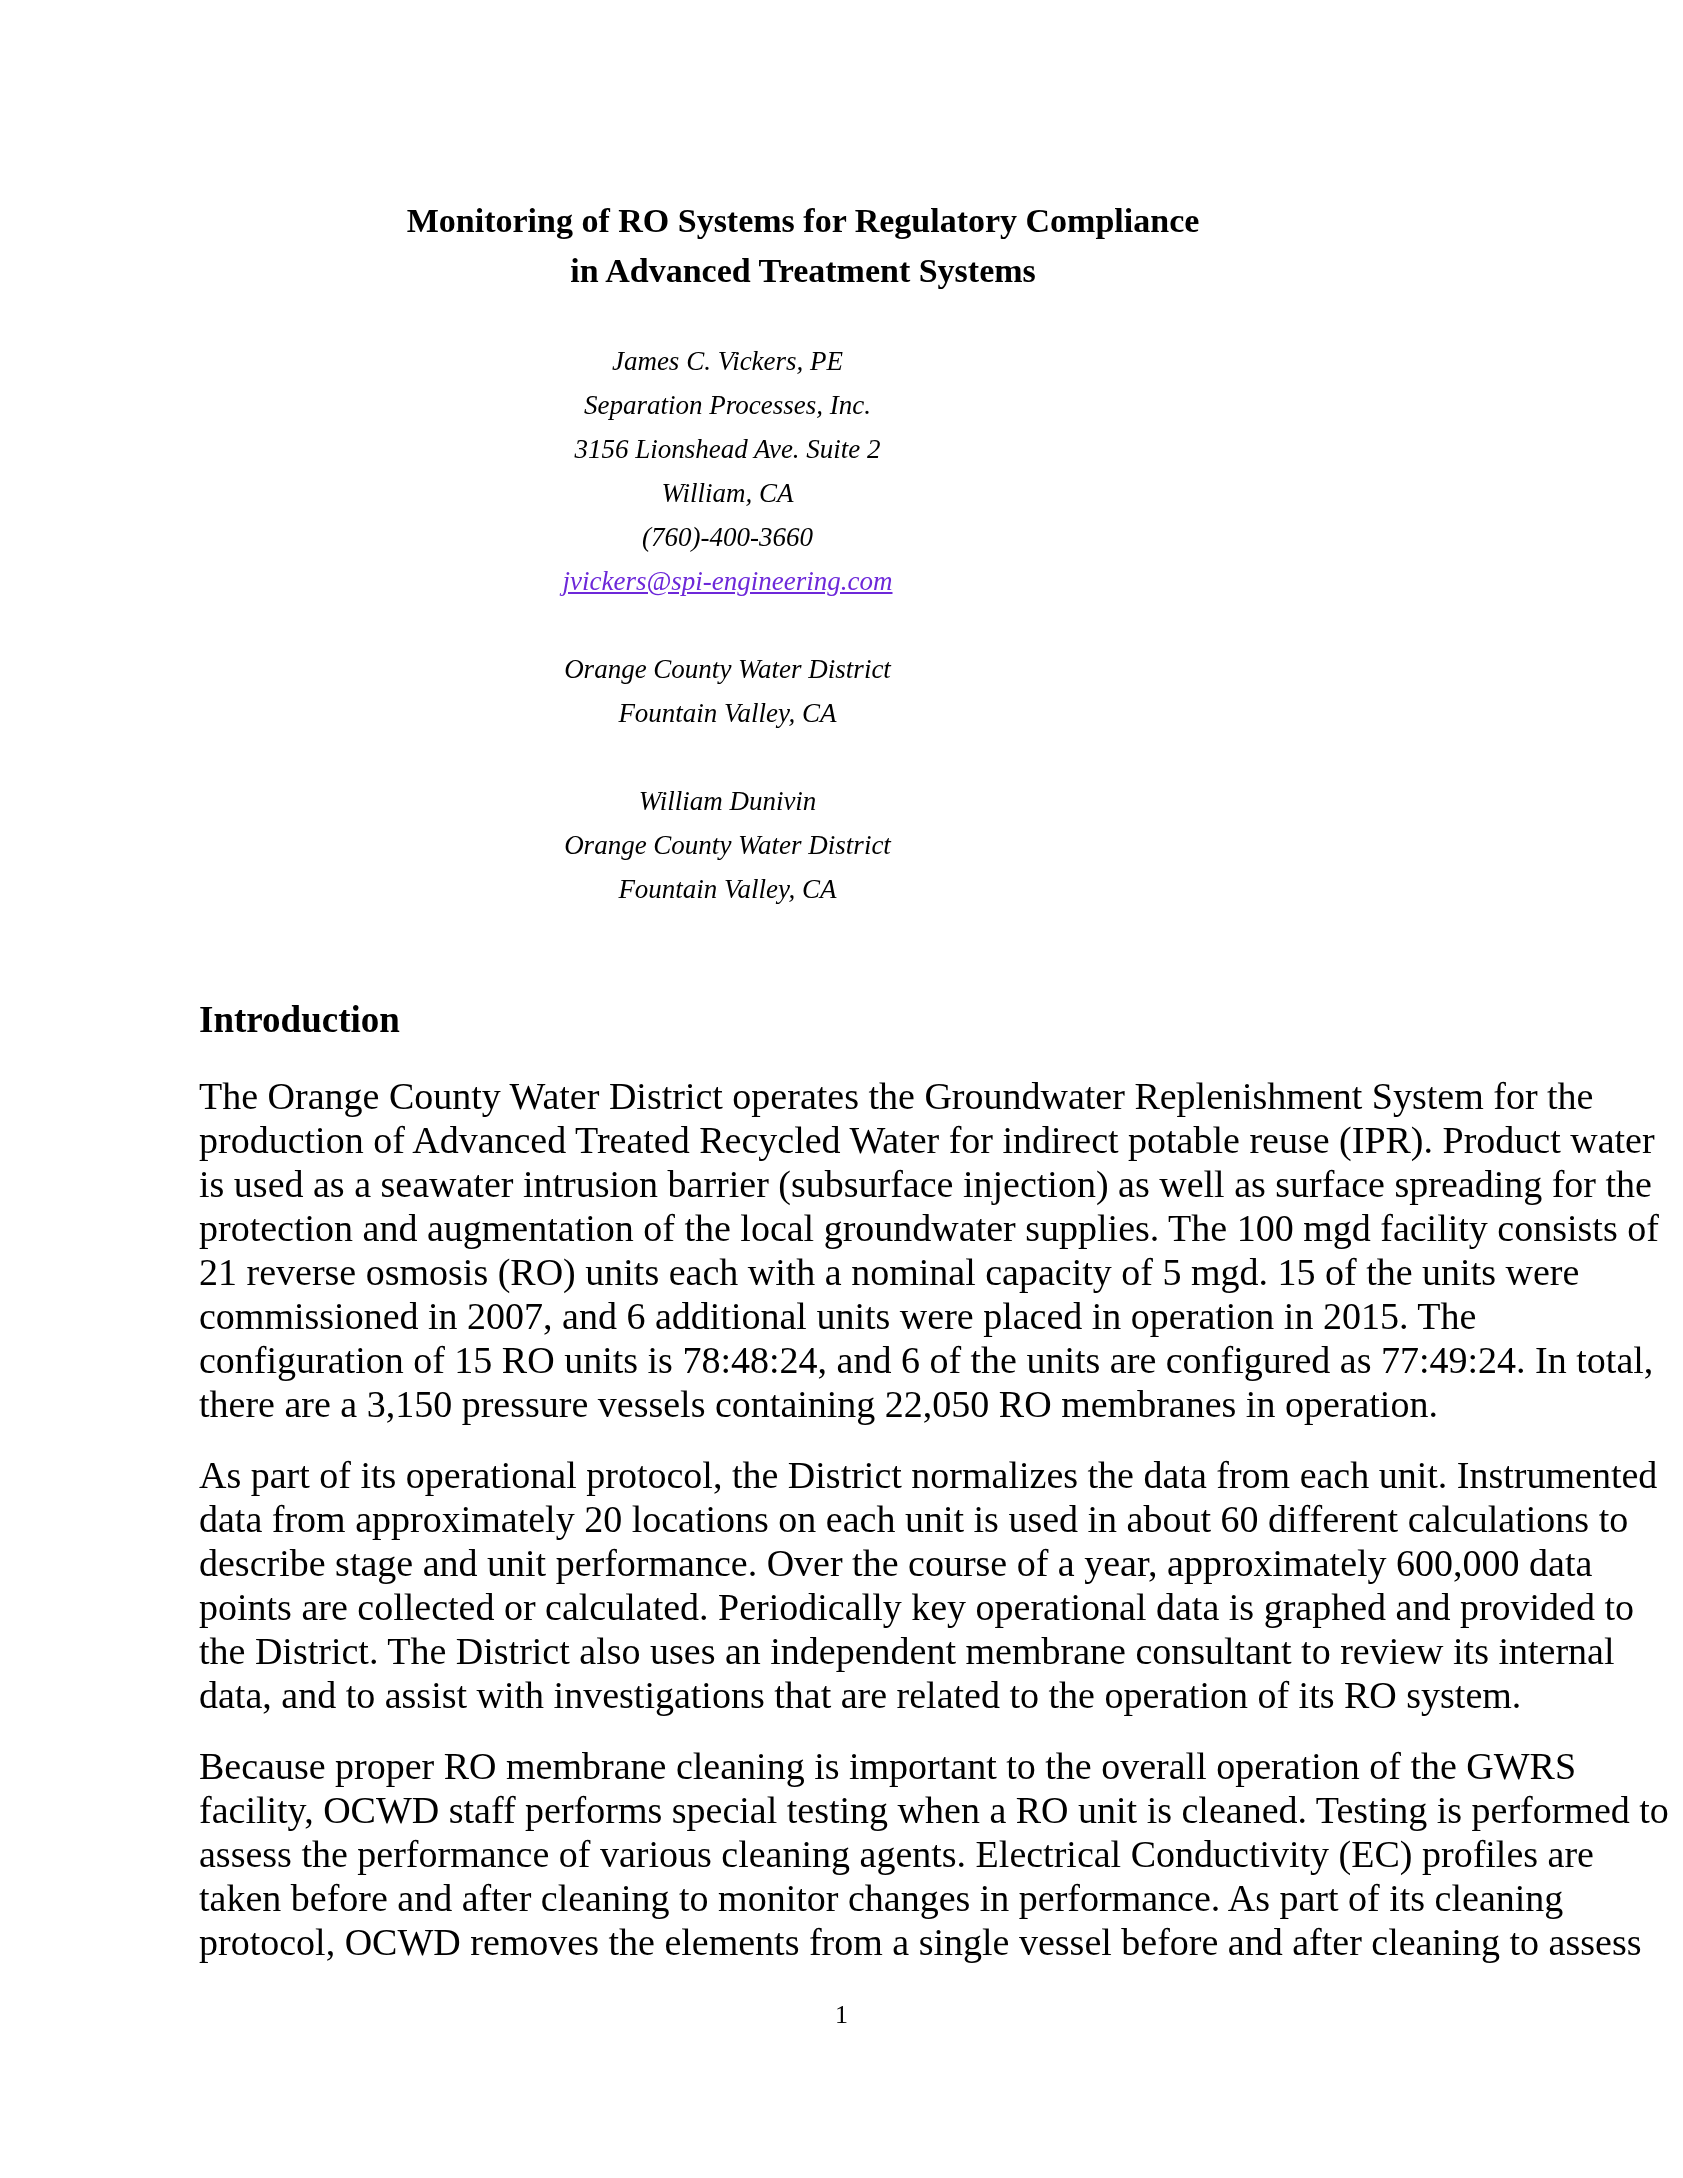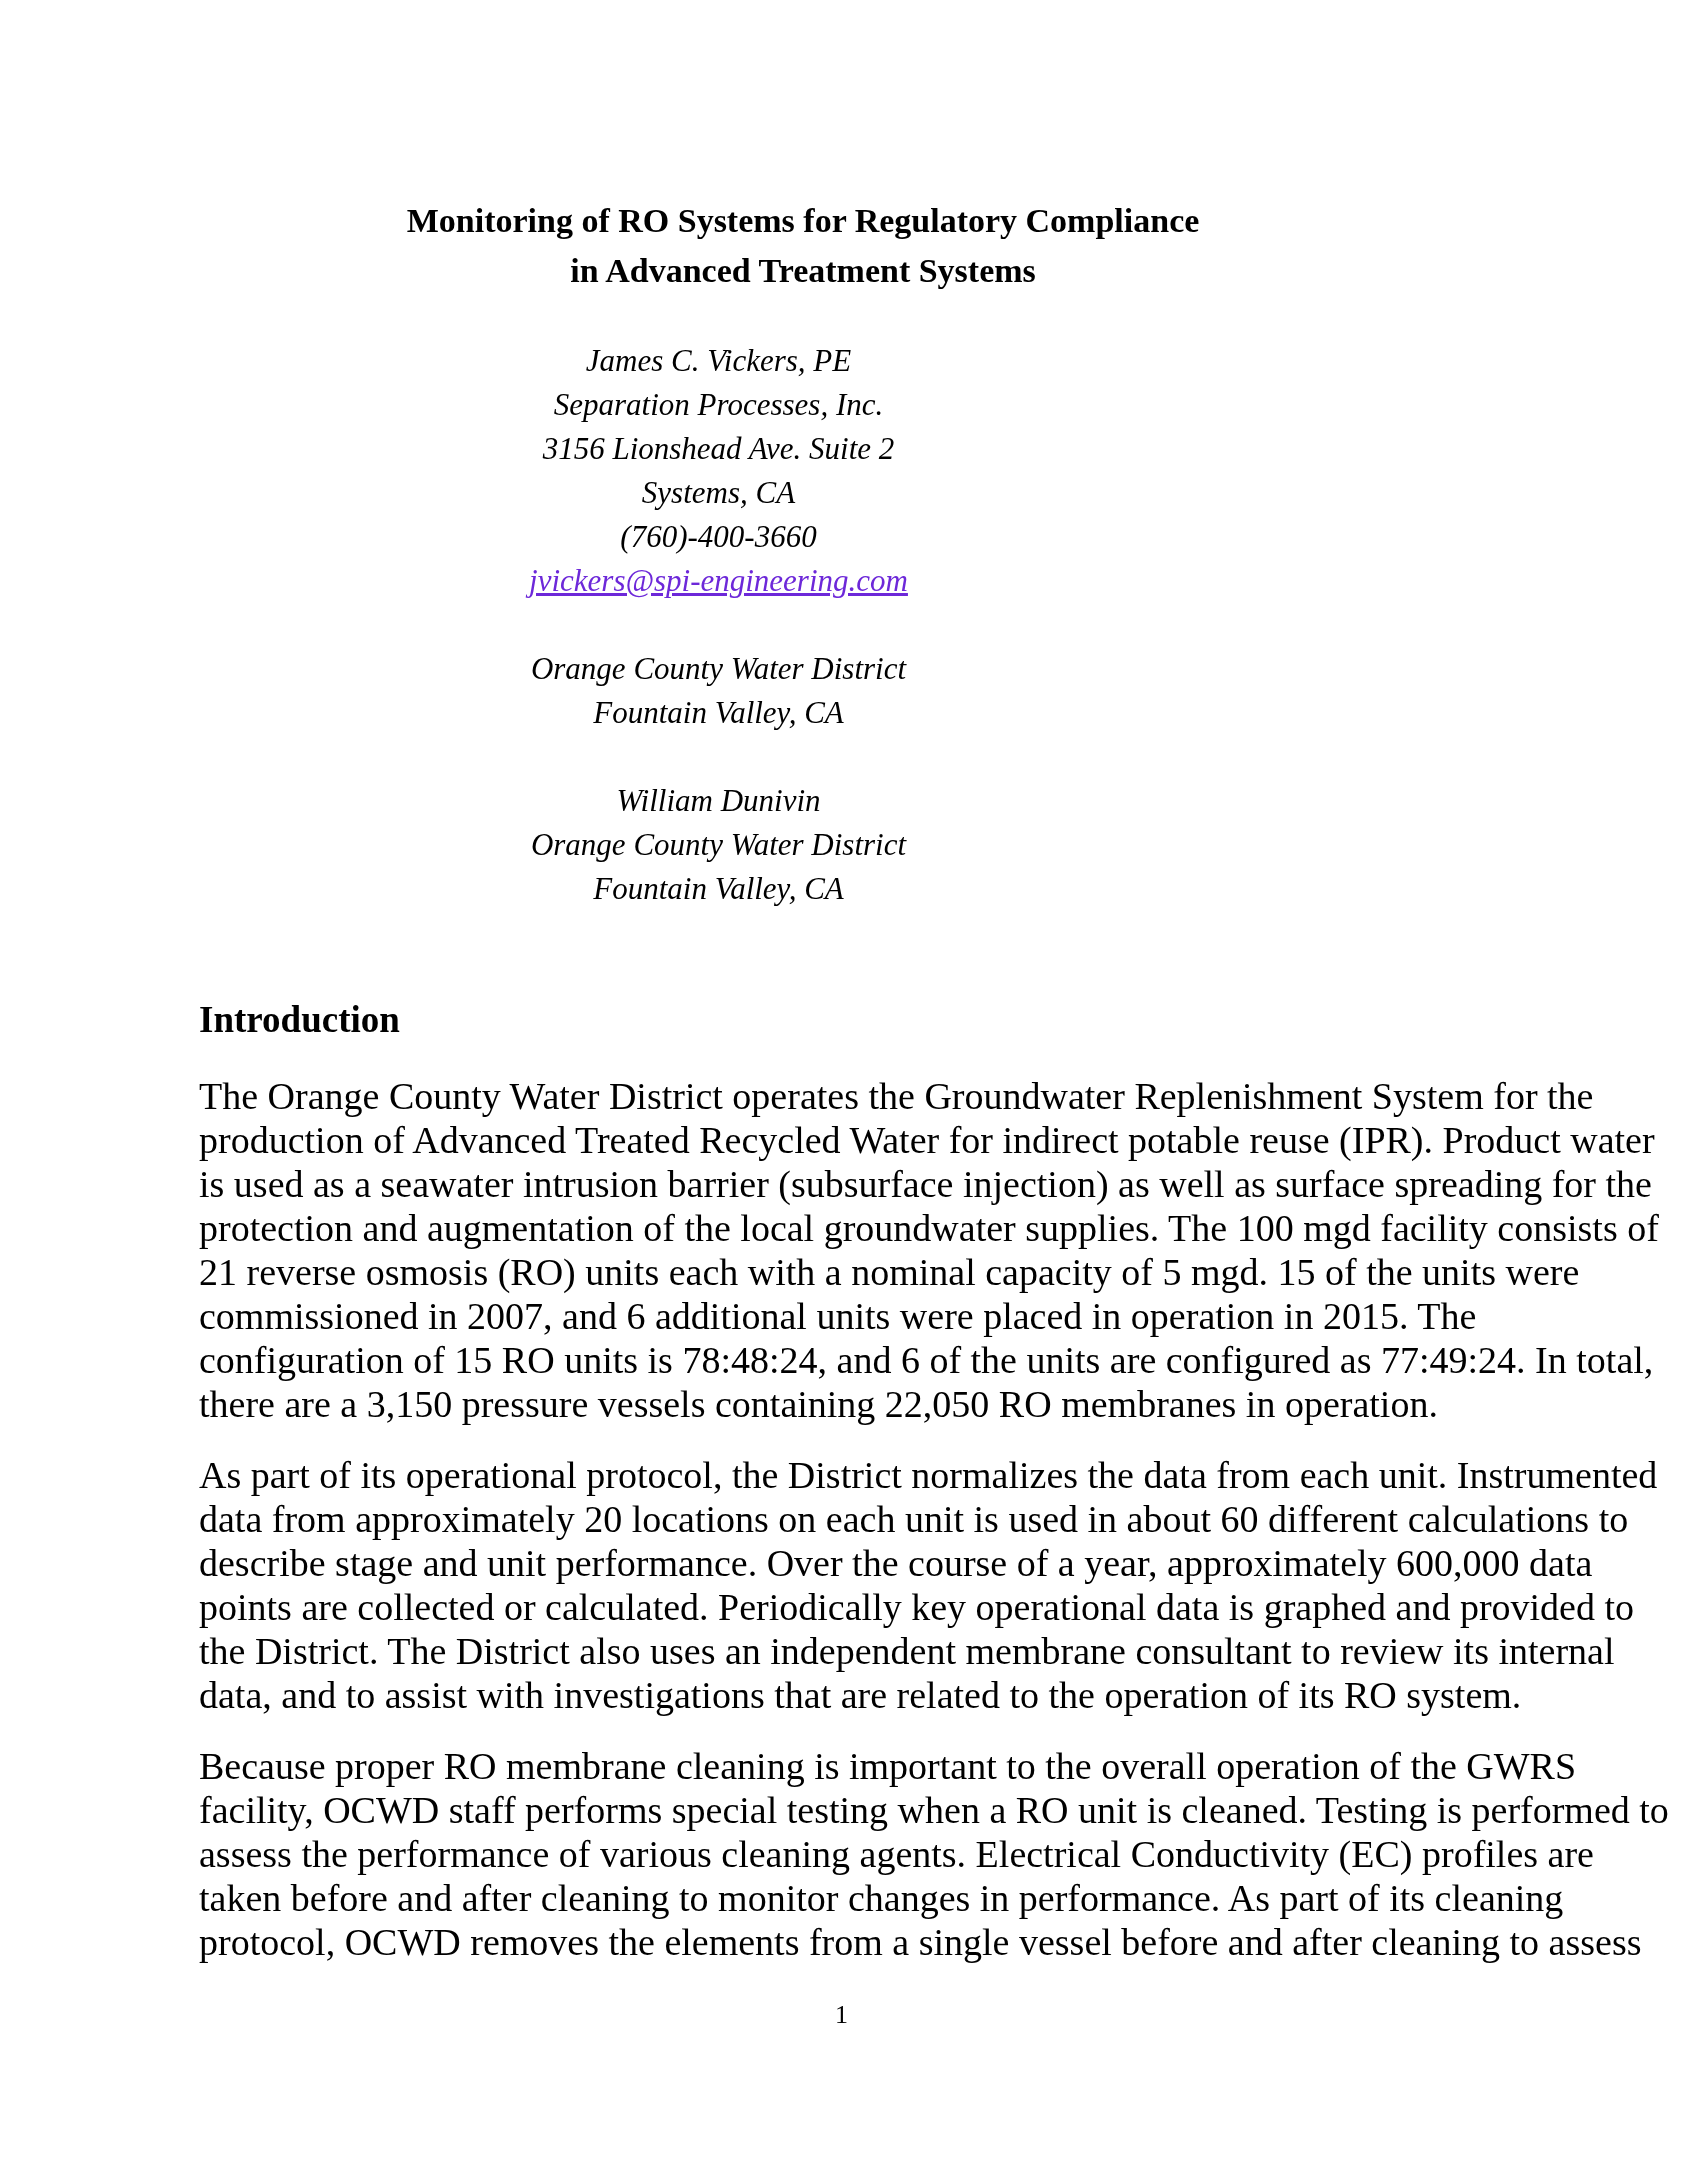--- a/index.html
+++ b/index.html
@@ -3,21 +3,21 @@
 <meta charset="utf-8">
 <style>
   html, body { margin: 0; padding: 0; background: #ffffff; }
   body { width: 1683px; height: 2178px; position: relative; overflow: hidden;
          font-family: "Liberation Serif", "DejaVu Serif", serif; color: #000; }
   .page { position: absolute; left: 0; top: 0; width: 1683px; height: 2178px; }
   .title { position: absolute; left: 0; width: 1606px; top: 196px; text-align: center;
            font-weight: bold; font-size: 34px; line-height: 50px; }
   .title .line { display: block; }
   .authors { position: absolute; left: 0; width: 1437px; top: 339px; text-align: center;
-             font-style: italic; font-size: 31px; line-height: 44px; }
+             font-style: italic; font-size: 27px; line-height: 44px; padding-left: 9px; }
   .author-block { margin-bottom: 44px; }
   .author-block .line { display: block; }
   .email { color: #6d28d9; text-decoration: underline; }
   .section-heading { position: absolute; left: 199px; top: 995px; font-weight: bold;
                      font-size: 37px; line-height: 50px; }
   .body { position: absolute; left: 199px; width: 1297px; top: 1074px; font-size: 38px;
           line-height: 44px; }
   .body p { margin: 0 0 27px 0; }
   .body .ln { display: block; white-space: nowrap; }
   .page-number { position: absolute; left: 0; width: 1683px; top: 1998px; text-align: center;
@@ -31,21 +31,21 @@
   <div class="title">
     <span class="line">Monitoring of RO Systems for Regulatory Compliance</span>
     <span class="line">in Advanced Treatment Systems</span>
   </div>
 
   <div class="authors">
     <div class="author-block">
       <span class="line">James C. Vickers, PE</span>
       <span class="line">Separation Processes, Inc.</span>
       <span class="line">3156 Lionshead Ave. Suite 2</span>
-      <span class="line">Systems, CA</span>
+      <span class="line">William, CA</span>
       <span class="line">(760)-400-3660</span>
       <span class="line"><a class="email">jvickers@spi-engineering.com</a></span>
     </div>
     <div class="author-block">
       <span class="line">Orange County Water District</span>
       <span class="line">Fountain Valley, CA</span>
     </div>
     <div class="author-block">
       <span class="line">William Dunivin</span>
       <span class="line">Orange County Water District</span>

